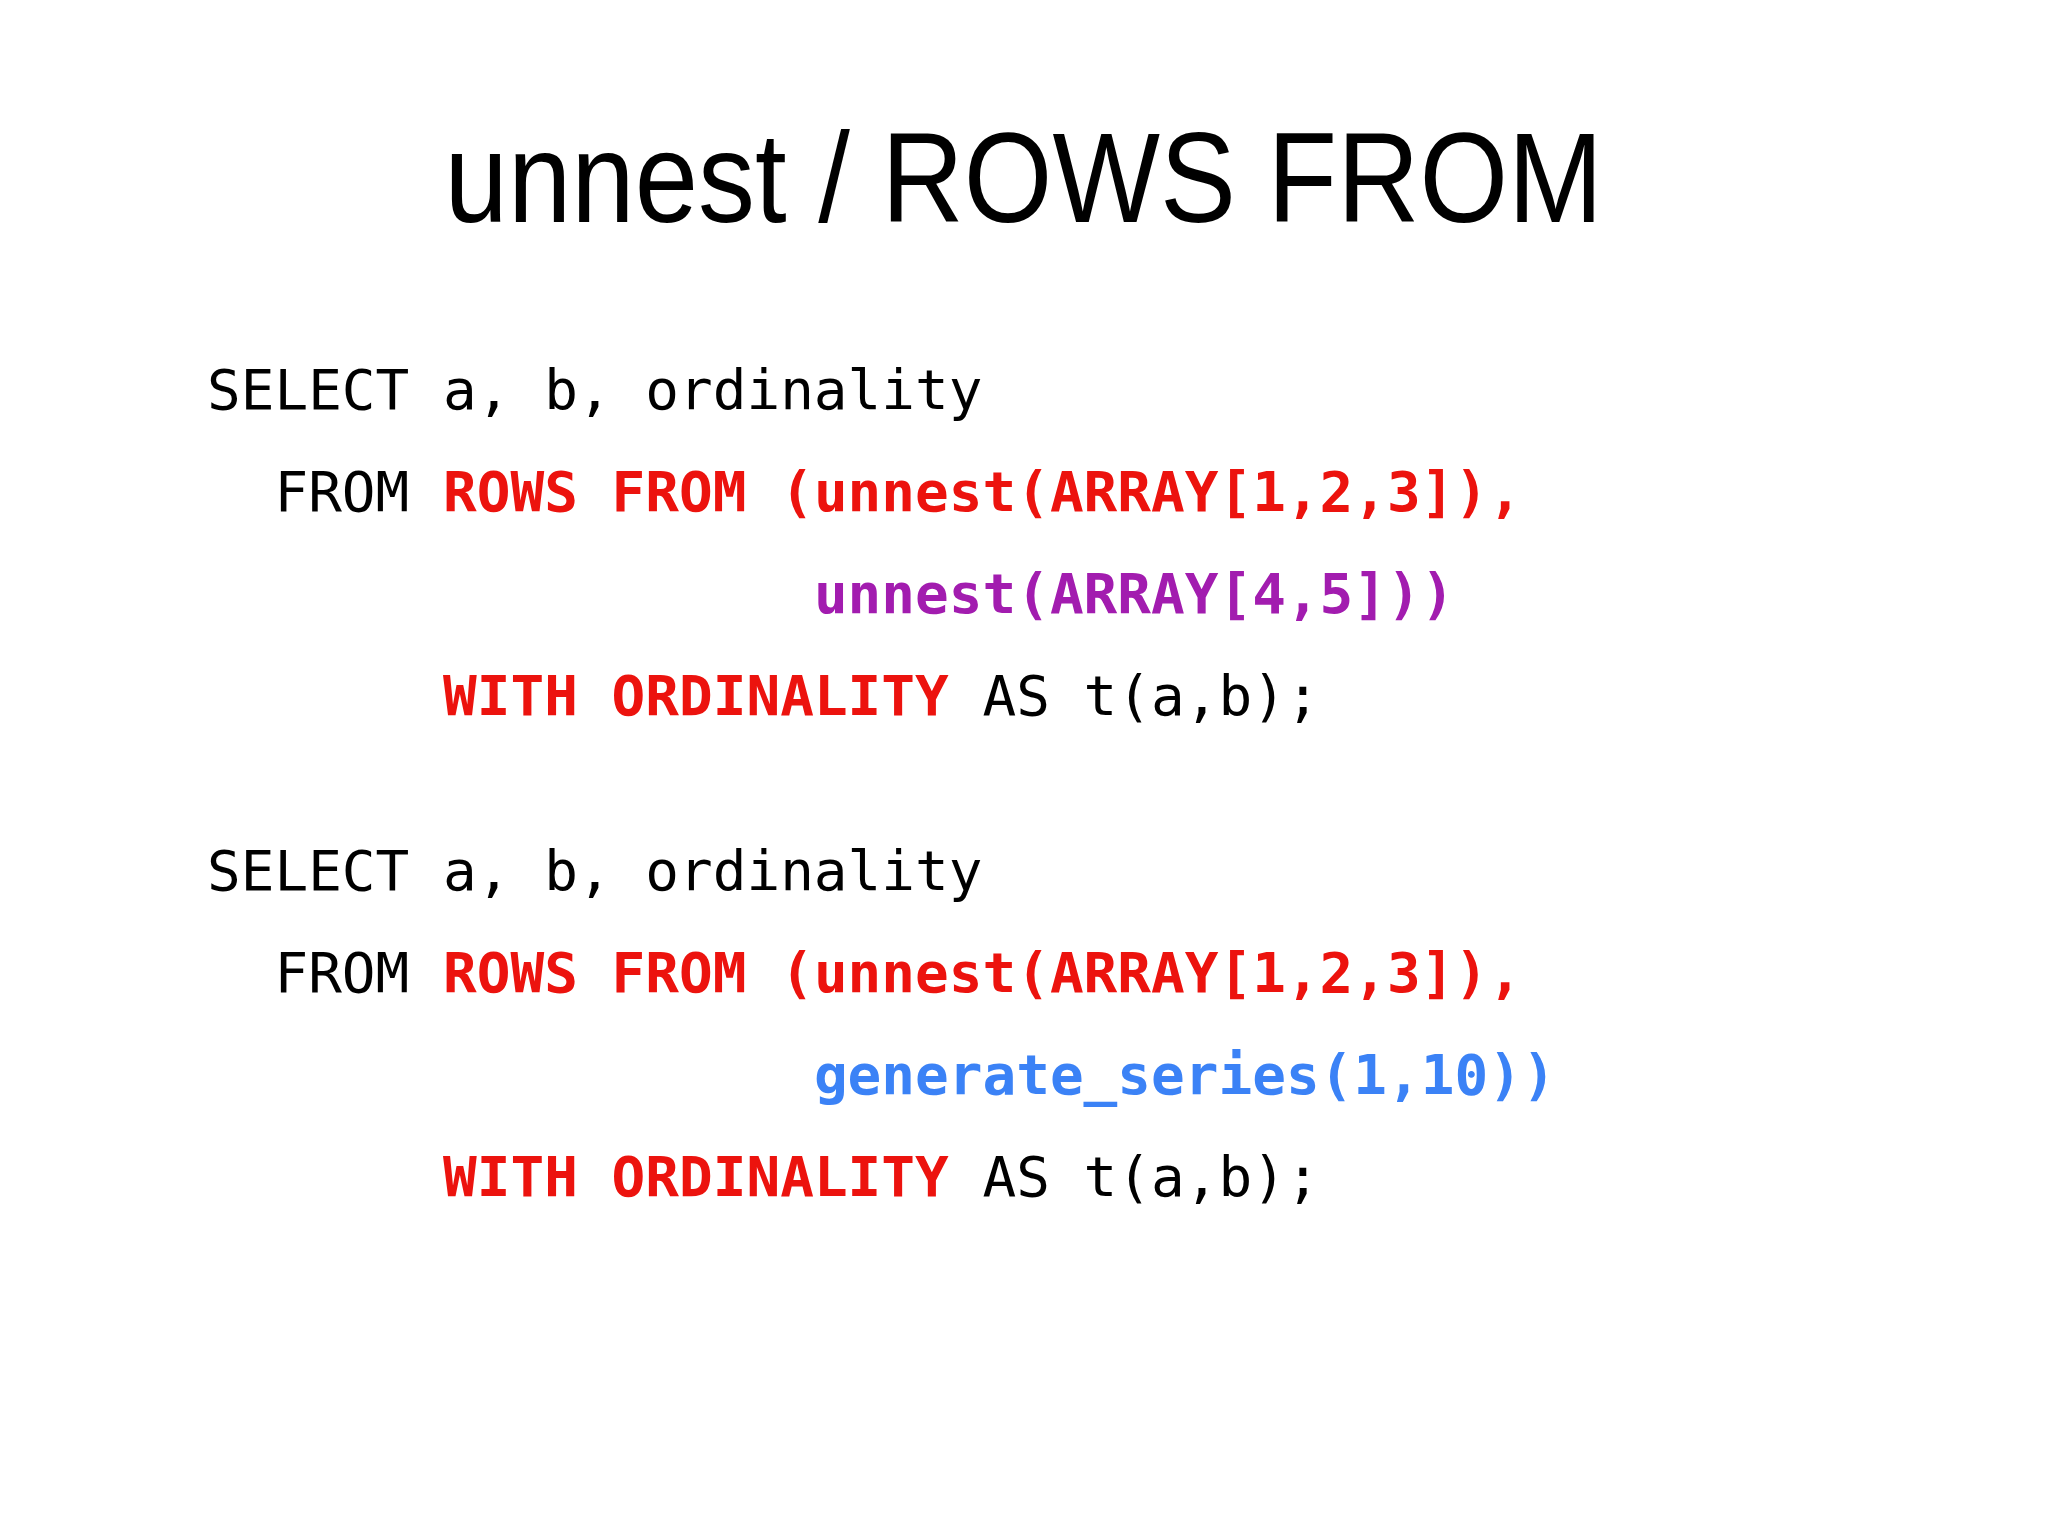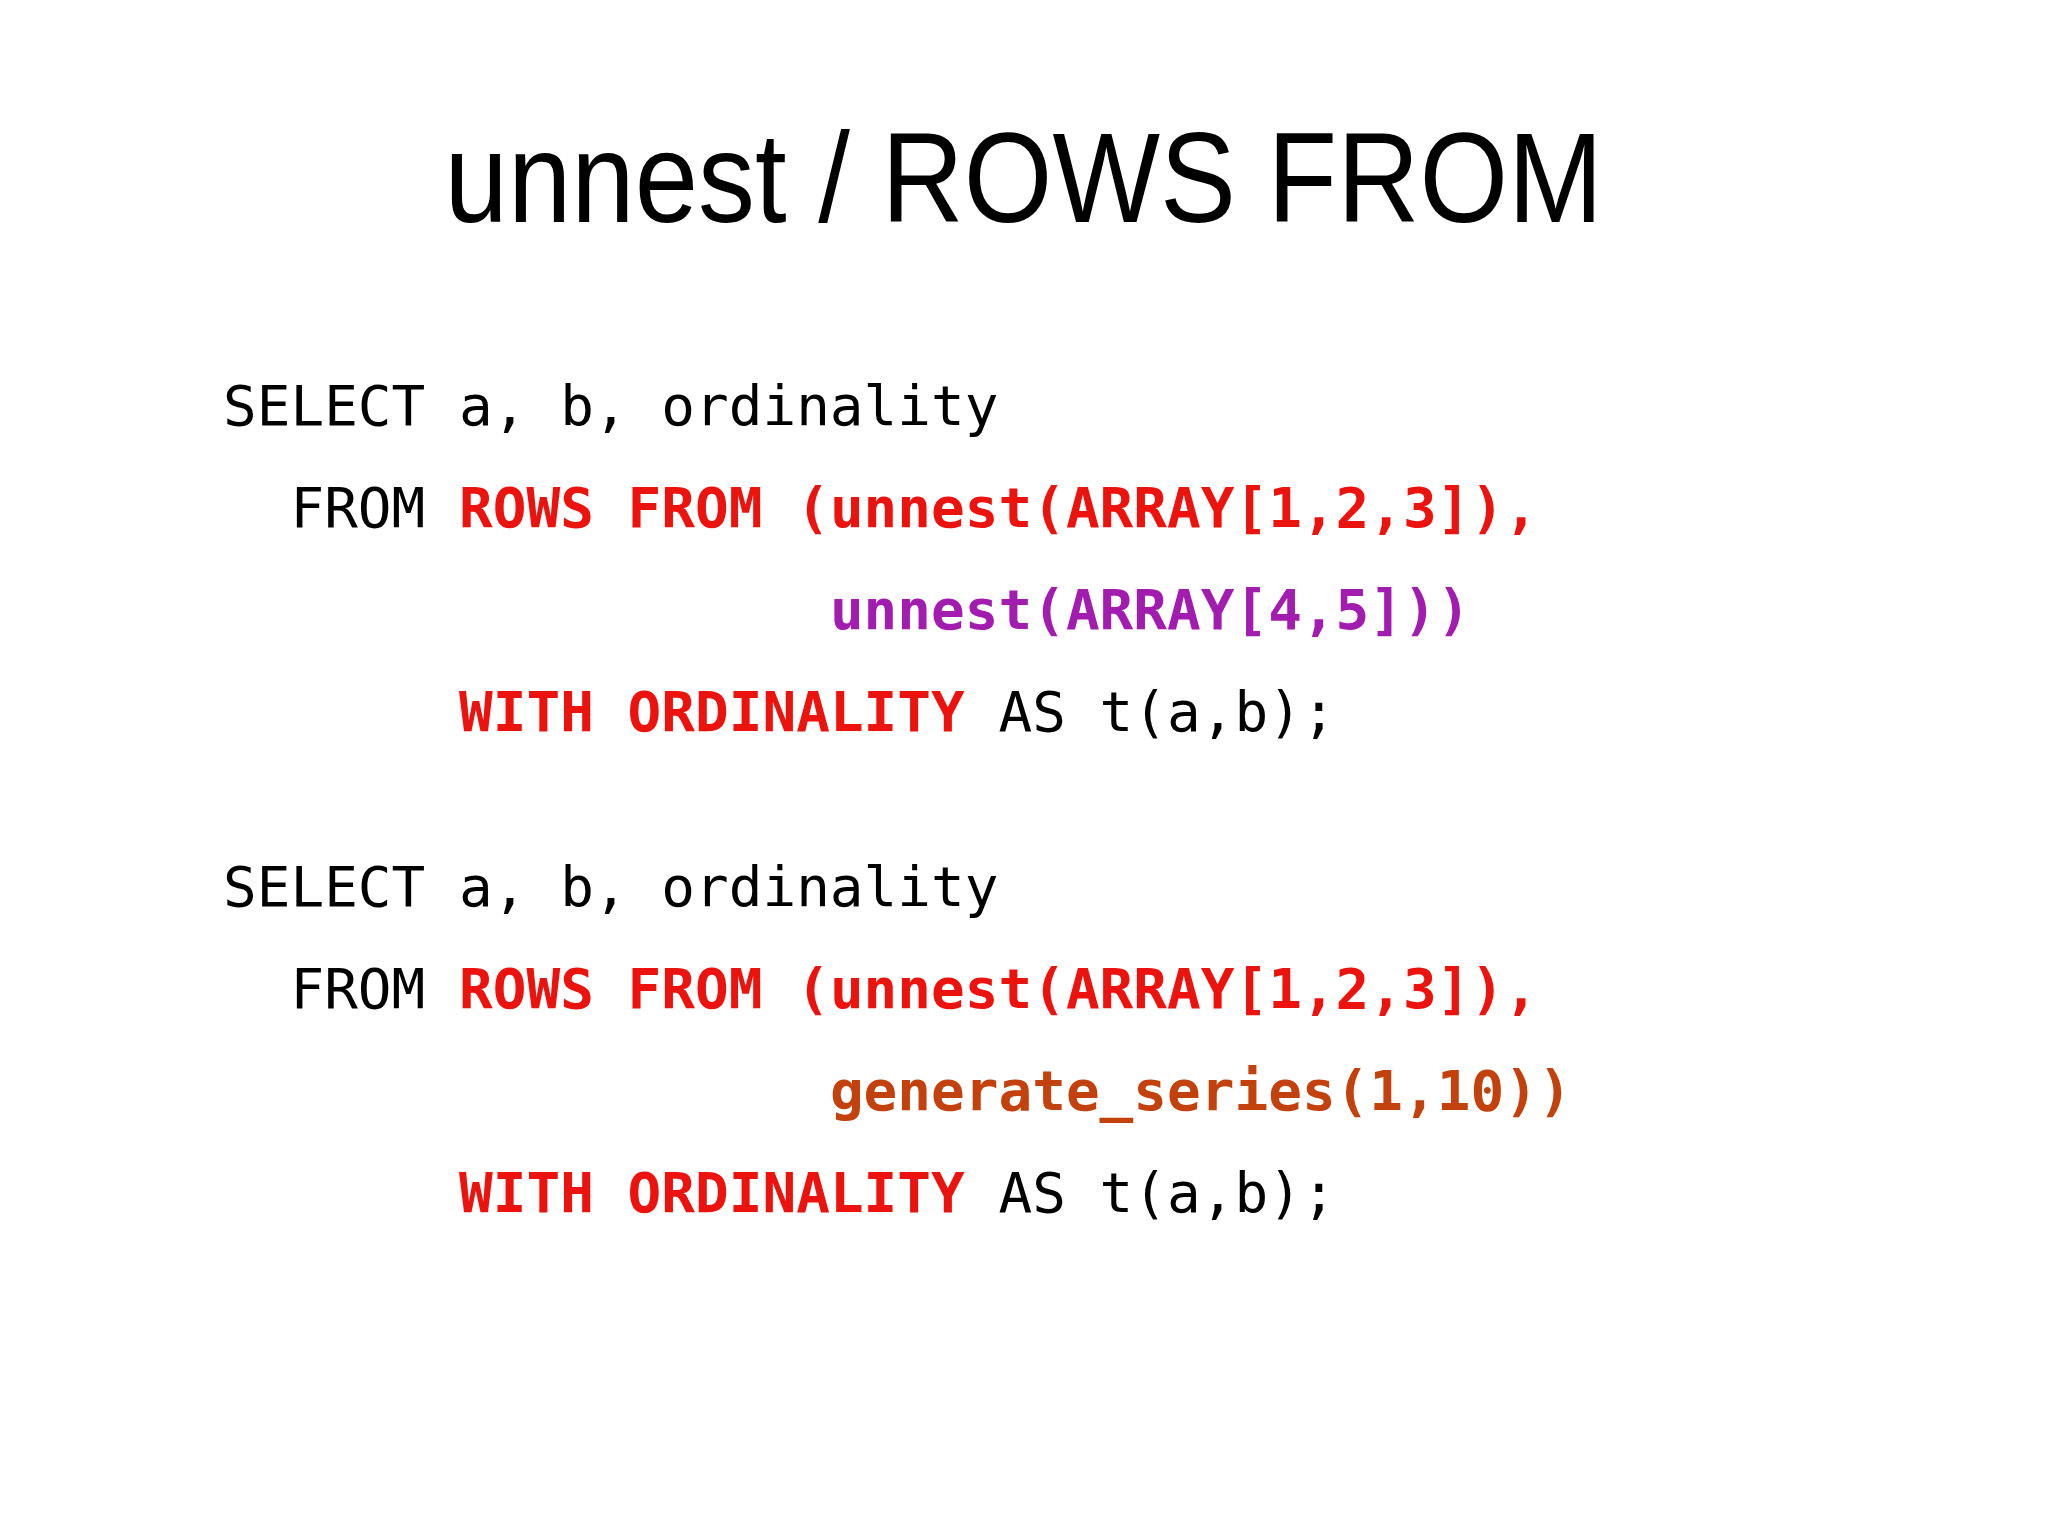--- a/index.html
+++ b/index.html
@@ -33,21 +33,21 @@
     font-size: 128px;
     line-height: 1;
     color: #000000;
     transform: scaleX(0.89);
     transform-origin: 50% 50%;
     white-space: nowrap;
   }
   .code {
     position: absolute;
     left: 207px;
-    margin: 16px;
+    margin: 0;
     font-family: "DejaVu Sans Mono", monospace;
     font-size: 56px;
     color: #000000;
   }
   .code-block-1 { top: 339px; }
   .code-block-2 { top: 820px; }
   .line {
     height: 102px;
     line-height: 102px;
     white-space: pre;
@@ -71,17 +71,17 @@
   <div class="code code-block-1">
     <div class="line"><span class="seg" style="color: rgb(0, 0, 0);">SELECT a, b, ordinality</span></div>
     <div class="line"><span class="seg" style="color: rgb(0, 0, 0);">  FROM </span><span class="kw" style="color: rgb(236, 19, 14);">ROWS FROM (unnest(ARRAY[1,2,3]),</span></div>
     <div class="line"><span class="seg" style="color: rgb(0, 0, 0);">                  </span><span class="kw" style="color: #a21caf;">unnest(ARRAY[4,5]))</span></div>
     <div class="line"><span class="seg" style="color: rgb(0, 0, 0);">       </span><span class="kw" style="color: rgb(236, 19, 14);">WITH ORDINALITY</span><span class="seg" style="color: rgb(0, 0, 0);"> AS t(a,b);</span></div>
   </div>
 
   <div class="code code-block-2">
     <div class="line"><span class="seg" style="color: rgb(0, 0, 0);">SELECT a, b, ordinality</span></div>
     <div class="line"><span class="seg" style="color: rgb(0, 0, 0);">  FROM </span><span class="kw" style="color: rgb(236, 19, 14);">ROWS FROM (unnest(ARRAY[1,2,3]),</span></div>
-    <div class="line"><span class="seg" style="color: rgb(0, 0, 0);">                  </span><span class="kw" style="color: #c2410c;">generate_series(1,10))</span></div>
+    <div class="line"><span class="seg" style="color: rgb(0, 0, 0);">                  </span><span class="kw" style="color: #3b82f6;">generate_series(1,10))</span></div>
     <div class="line"><span class="seg" style="color: rgb(0, 0, 0);">       </span><span class="kw" style="color: rgb(236, 19, 14);">WITH ORDINALITY</span><span class="seg" style="color: rgb(0, 0, 0);"> AS t(a,b);</span></div>
   </div>
 
 </div>
 
 </body></html>

